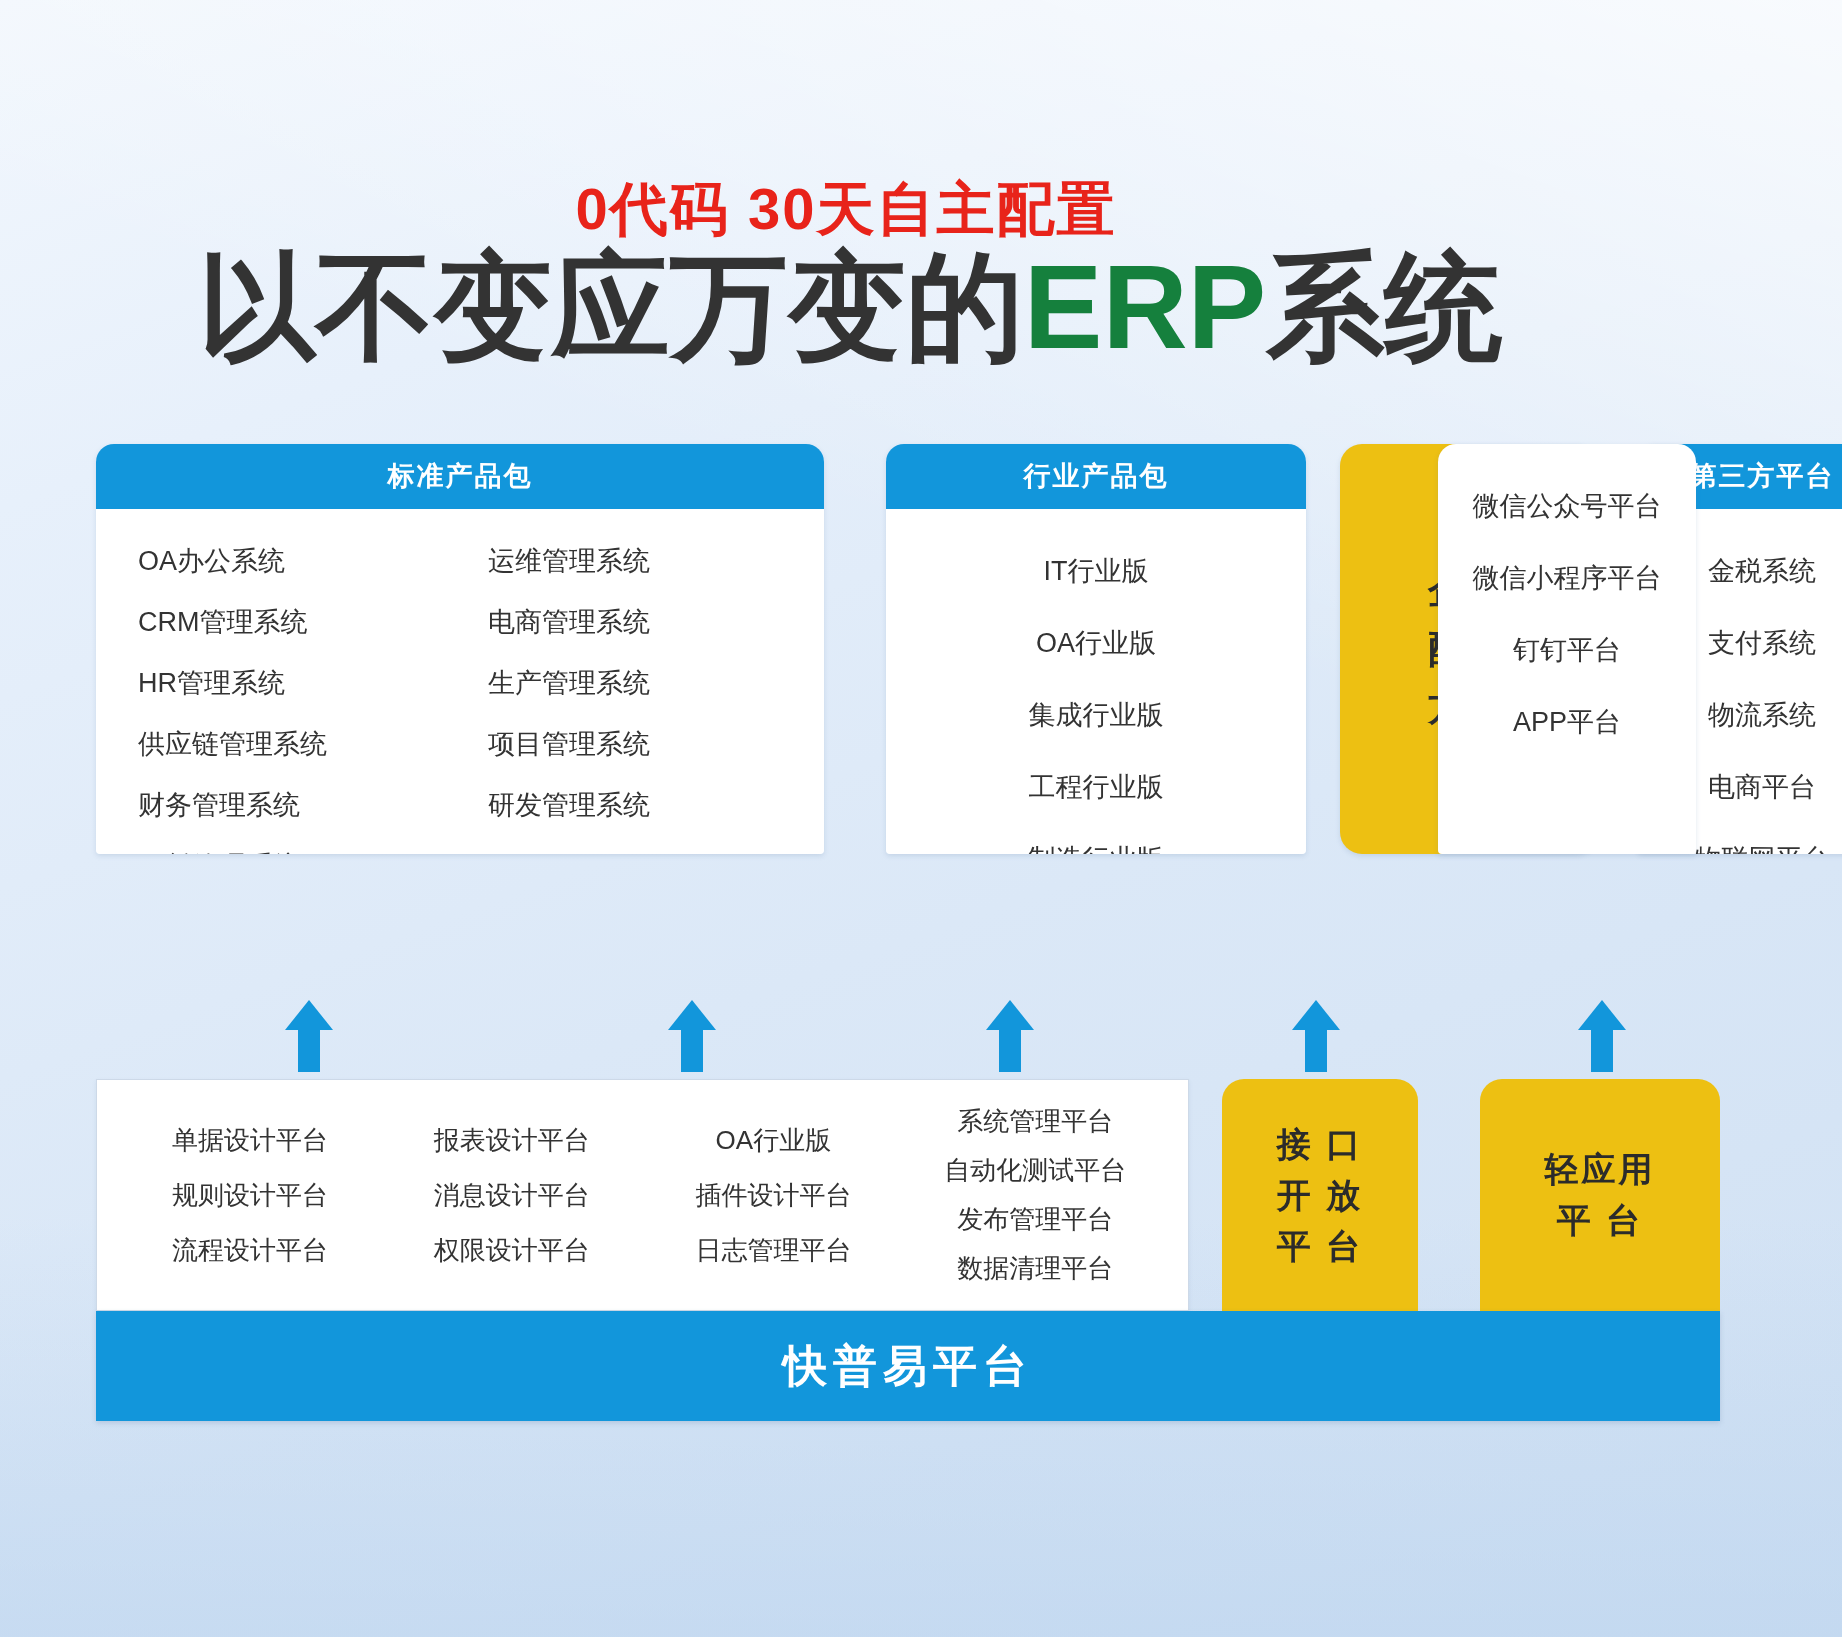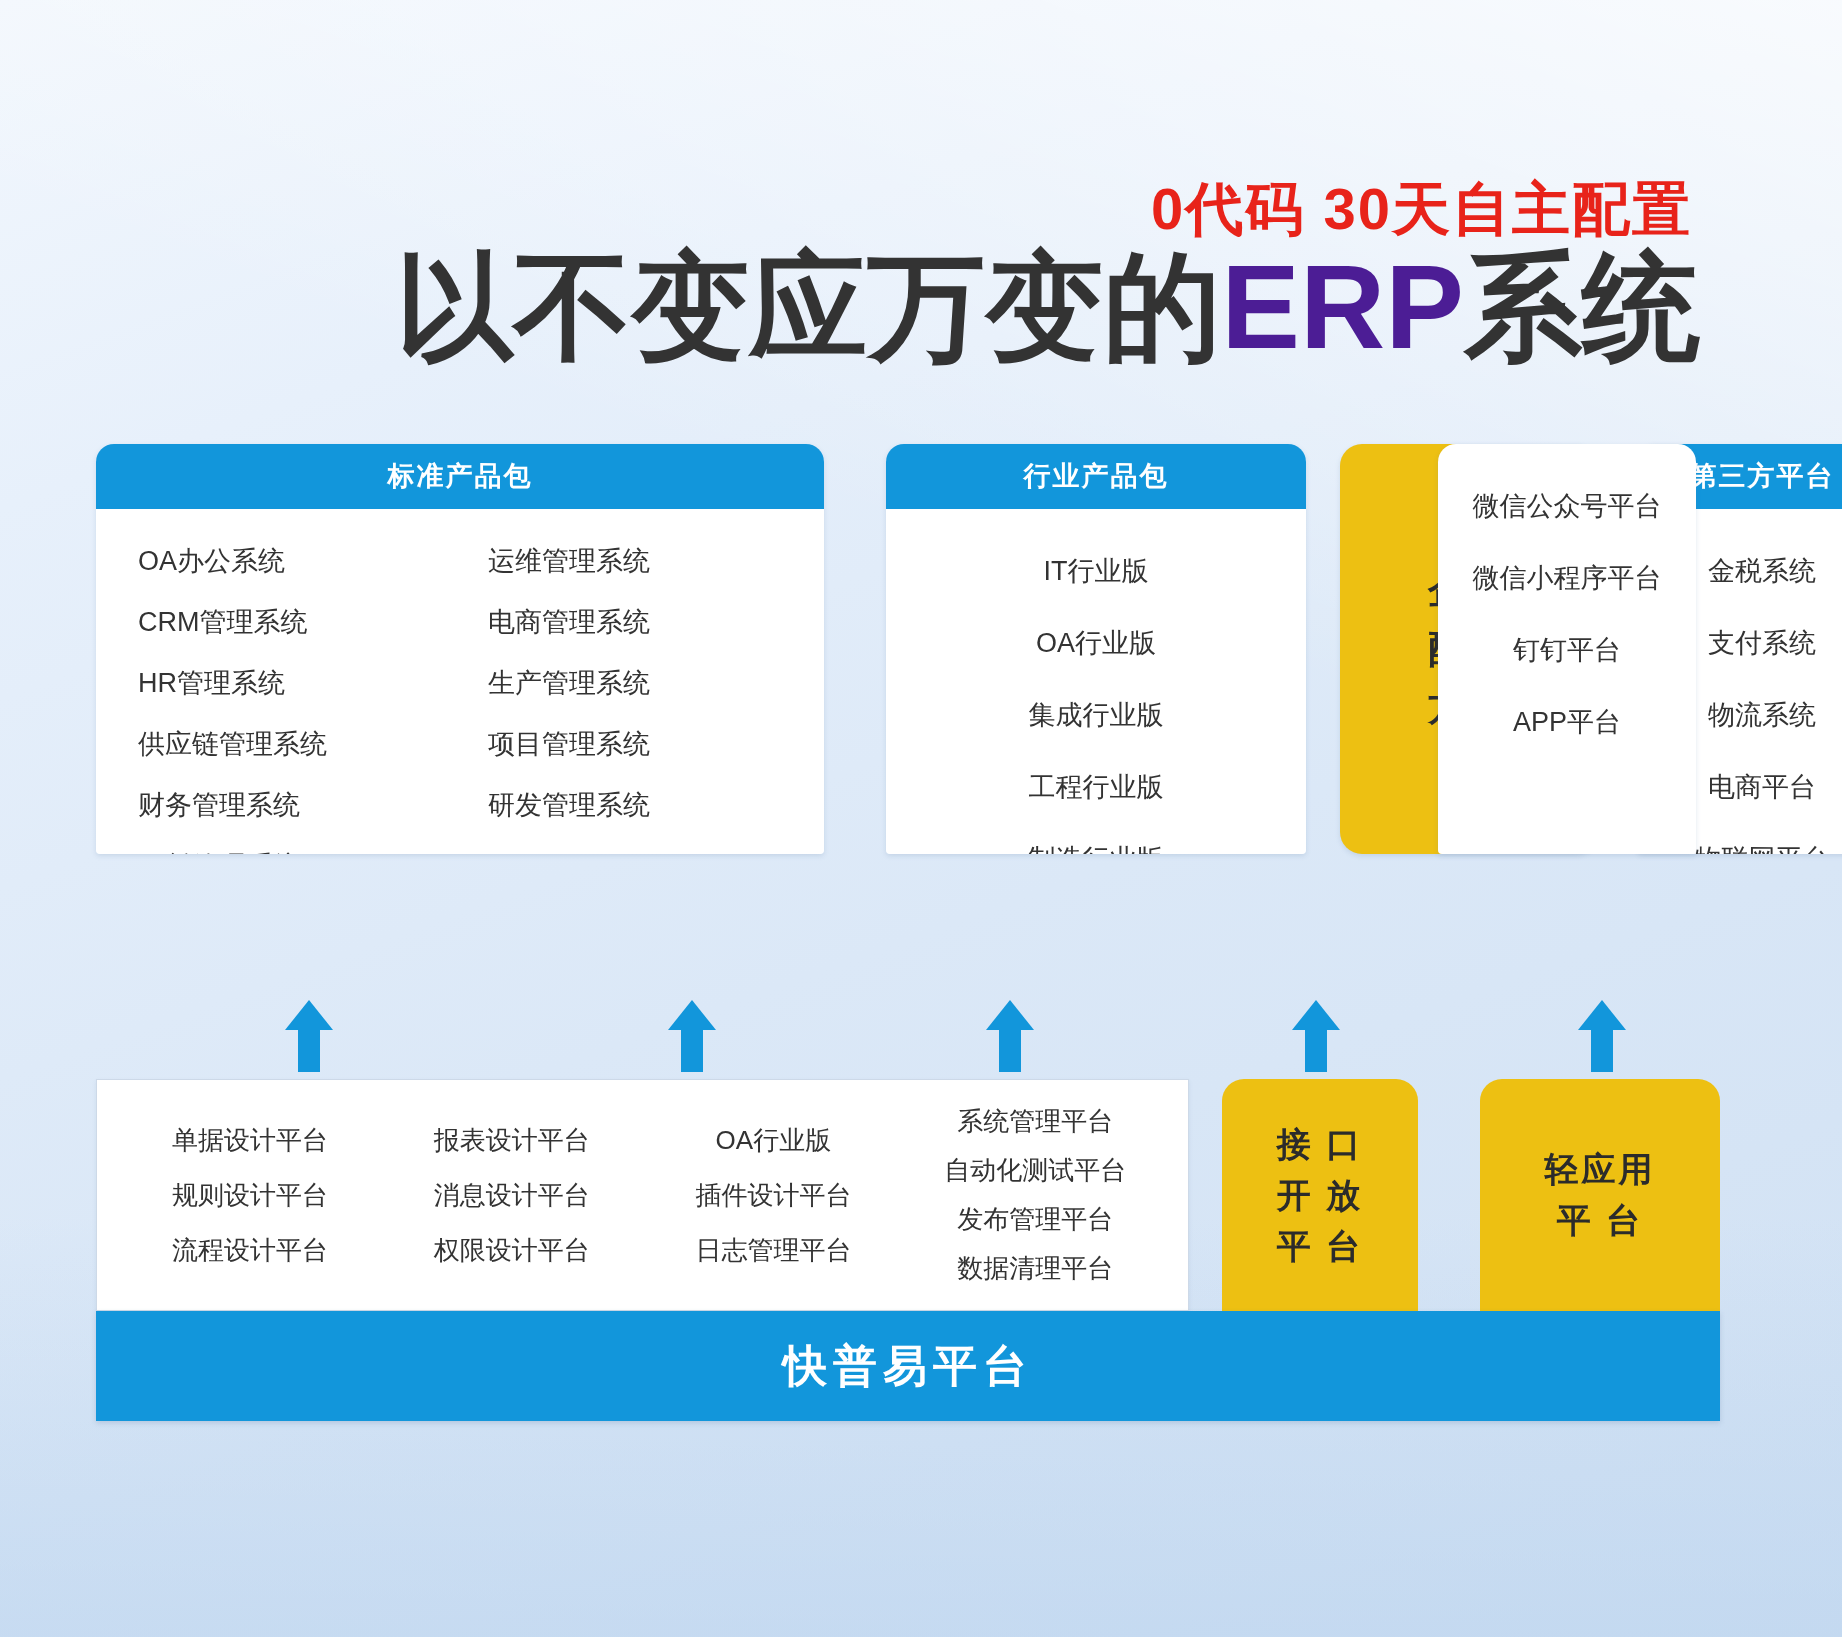--- a/index.html
+++ b/index.html
@@ -11,30 +11,30 @@
   }
   
   .sheen-a{position:absolute;left:0;top:0;width:1842px;height:1637px;
     background:linear-gradient(200deg,rgba(255,255,255,.75) 0%,rgba(255,255,255,0) 38%);
     pointer-events:none;}
   .sheen-b{position:absolute;left:0;bottom:0;width:1842px;height:420px;
     background:linear-gradient(to bottom,rgba(190,214,240,0) 0%,rgba(186,211,238,.55) 100%);
     pointer-events:none;}
 
   
-  .title-wrap{position:absolute;left:0;top:180px;width:1700px;text-align:right;}
+  .title-wrap{position:absolute;left:0;top:180px;width:1700px;text-align:center;}
   .kicker{
     color:#e8231a;font-weight:bold;font-size:58px;letter-spacing:2px;
     line-height:1;margin:0 0 10px 0;padding-right:8px;
   }
   .headline{
     font-weight:bold;font-size:118px;line-height:1;letter-spacing:0px;
     color:#333333;margin:0;padding-right:0px;white-space:nowrap;
   }
-  .headline .red{color:#4c1d95;}
+  .headline .red{color:#15803d;}
 
   
   .cards{position:absolute;left:96px;top:444px;width:1660px;height:410px;}
   .card{
     position:absolute;top:0;
     border-radius:18px 18px 4px 4px;
     box-shadow:0 2px 5px rgba(90,120,160,.18);
     overflow:hidden;
   }
   .card .hdr{

